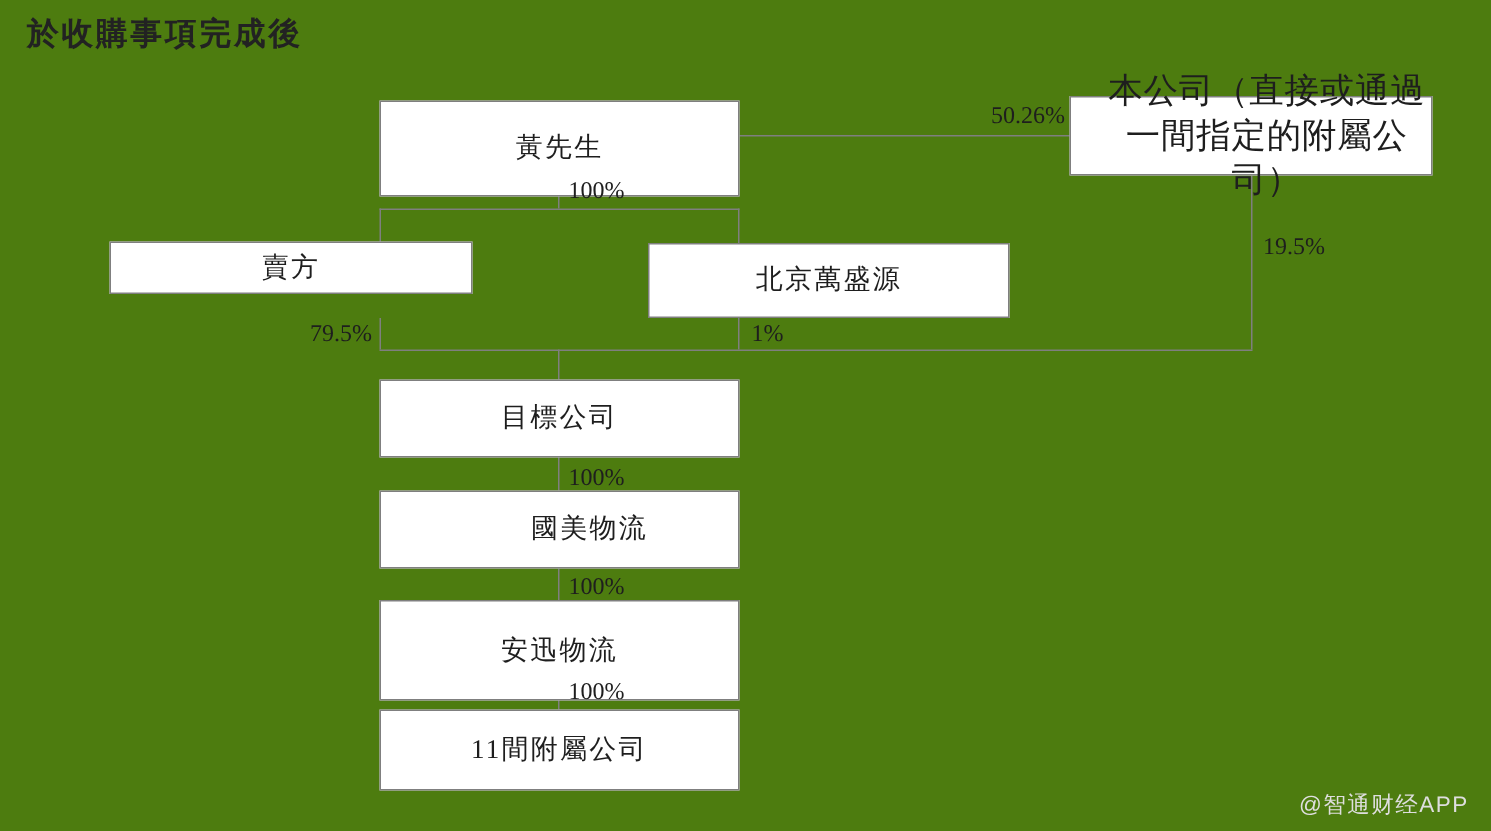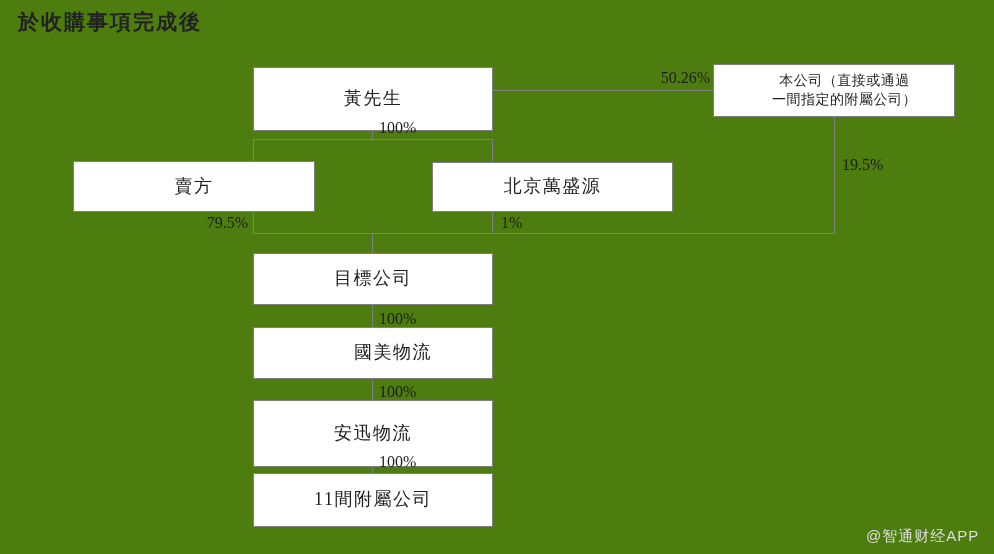--- a/index.html
+++ b/index.html
@@ -33,21 +33,21 @@
     display: flex;
     flex-direction: column;
     align-items: center;
     justify-content: center;
     font-size: 18px;
     letter-spacing: 1.5px;
     color: #1e1e1e;
     text-align: center;
     line-height: 1.3;
   }
-  .node.two-line { font-size: 14px; letter-spacing: 0.5px; padding-left: 21px; }
+  .node.two-line { font-size: 23px; letter-spacing: 0.5px; padding-left: 21px; }
   .pct {
     position: absolute;
     font-size: 16px;
     color: #1e1e1e;
     white-space: nowrap;
   }
   .pct.right-align { text-align: right; }
   .watermark {
     position: absolute;
     left: 866px;
@@ -81,21 +81,21 @@
 
   <div class="node" style="left:253px; top:67px;  width:240px; height:64px;">
     <span>黃先生</span>
   </div>
 
   <div class="node two-line" style="left:713px; top:64px; width:242px; height:53px;">
     <span>本公司（直接或通過</span>
     <span>一間指定的附屬公司）</span>
   </div>
 
-  <div class="node" style="left:73px;  top:161px; width:242px; height:51px;">
+  <div class="node" style="left:73px;  top:161px; width:242px; height:35px;">
     <span>賣方</span>
   </div>
 
   <div class="node" style="left:432px; top:162px; width:241px; height:50px;">
     <span>北京萬盛源</span>
   </div>
 
   <div class="node" style="left:253px; top:253px; width:240px; height:52px;">
     <span>目標公司</span>
   </div>

